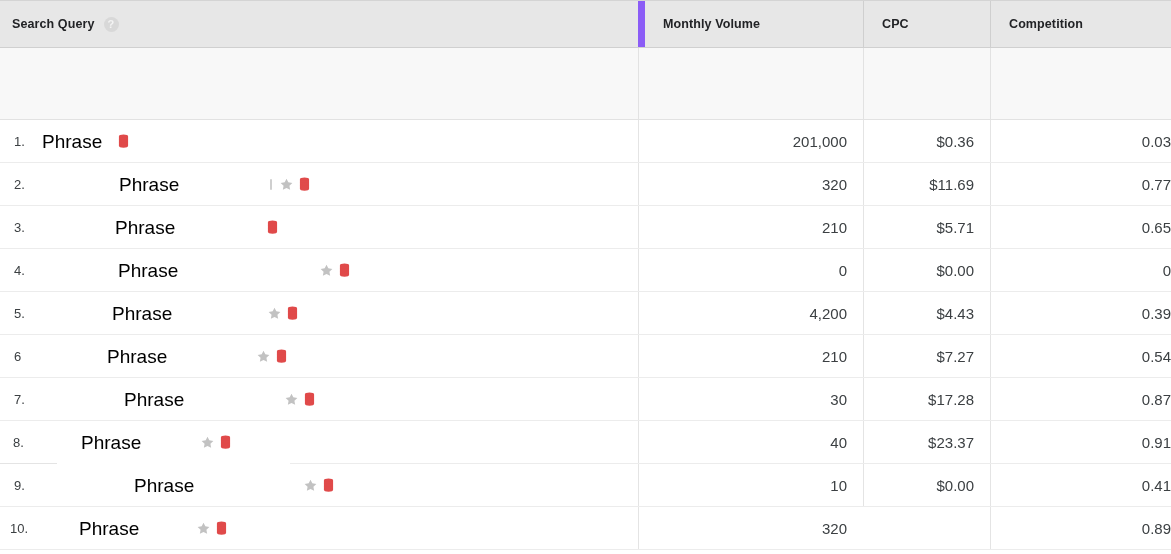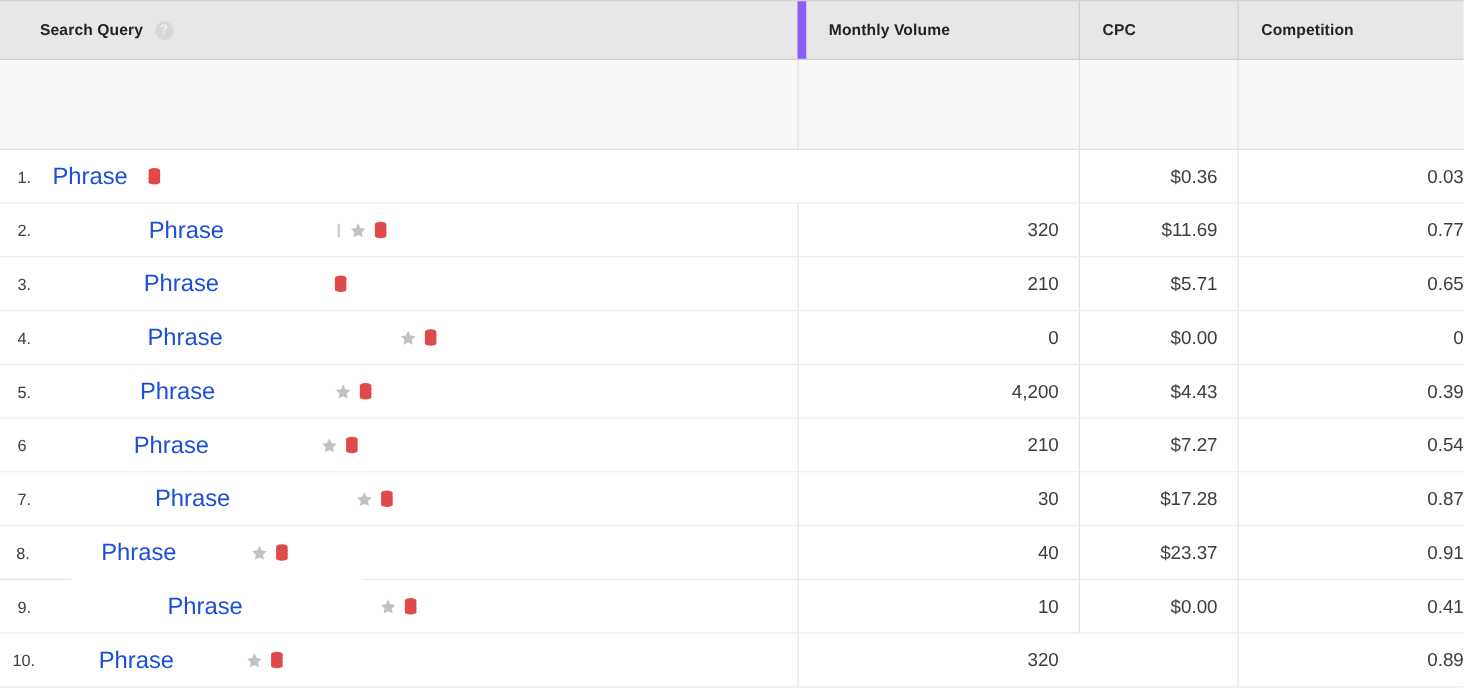--- a/index.html
+++ b/index.html
@@ -41,21 +41,21 @@
     display: flex;
     align-items: center;
     box-sizing: border-box;
     font-size: 12.5px;
     font-weight: bold;
     letter-spacing: .1px;
     color: #222326;
   }
   .th .lbl { white-space: nowrap; }
 
-  .th-query      { left: 0;    width: 638px; padding-left: 32px; }
+  .th-query      { left: 0;    width: 638px; padding-left: 12px; }
   .th-volume     { left: 638px; width: 225px; padding-left: 18px; border-left: 7px solid #8b5cf6; }
   .th-cpc        { left: 863px; width: 127px; padding-left: 18px; border-left: 1px solid #cfcfcf; }
   .th-competition{ left: 990px; width: 181px; padding-left: 18px; border-left: 1px solid #cfcfcf; }
 
   .help-icon {
     display: inline-flex;
     align-items: center;
     justify-content: center;
     width: 15px; height: 15px;
     margin-left: 9px;
@@ -153,21 +153,21 @@
 
   .rank {
     position: absolute;
     font-size: 13px;
     color: #3c4043;
     white-space: nowrap;
   }
   .phrase {
     position: absolute;
     font-size: 19px;
-    color: #1d4ed8;
+    color: #000000;
     white-space: nowrap;
   }
   .icons {
     position: absolute;
     display: flex;
     align-items: center;
     gap: 5px;
   }
 
   
@@ -229,20 +229,23 @@
                 <rect x="1" y="2.4" width="10" height="3.4" fill="#e04a4a"></rect>
                 <ellipse cx="6" cy="5.8" rx="5" ry="2.1" fill="#e04a4a"></ellipse>
                 <rect x="1" y="5.8" width="10" height="3.4" fill="#e04a4a"></rect>
                 <ellipse cx="6" cy="9.2" rx="5" ry="2.1" fill="#e04a4a"></ellipse>
                 <rect x="1" y="9.2" width="10" height="3.4" fill="#e04a4a"></rect>
                 <ellipse cx="6" cy="12.6" rx="5" ry="2.1" fill="#e04a4a"></ellipse>
               </svg>
             </span>
           </span>
         </div>
+        <div class="cell c-volume">
+          <span class="num">201,000</span>
+        </div>
         <div class="cell c-cpc">
           <span class="num">$0.36</span>
         </div>
         <div class="cell c-competition">
           <span class="num">0.03</span>
         </div>
         <div class="row-sep"></div>
       </div>
       <div class="row" style="top: 43px;">
         <div class="cell c-query">

